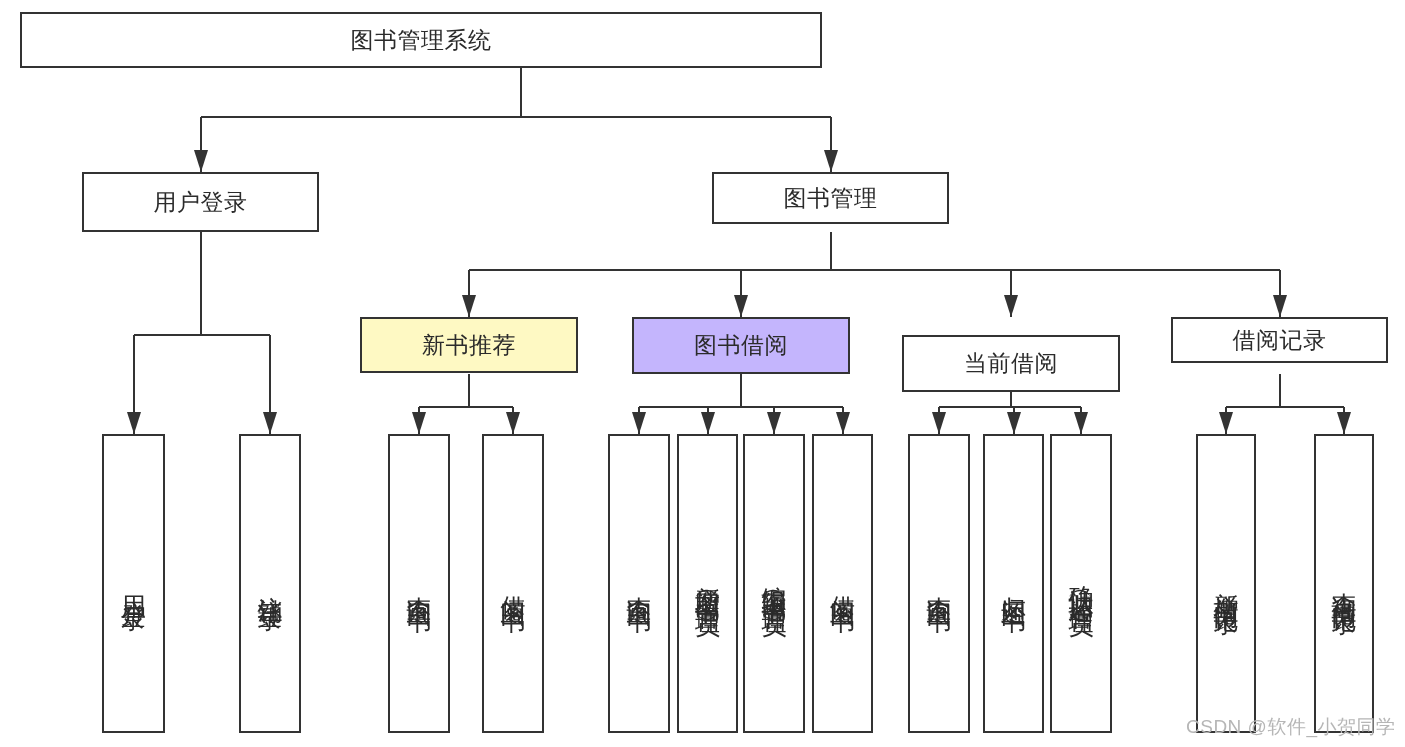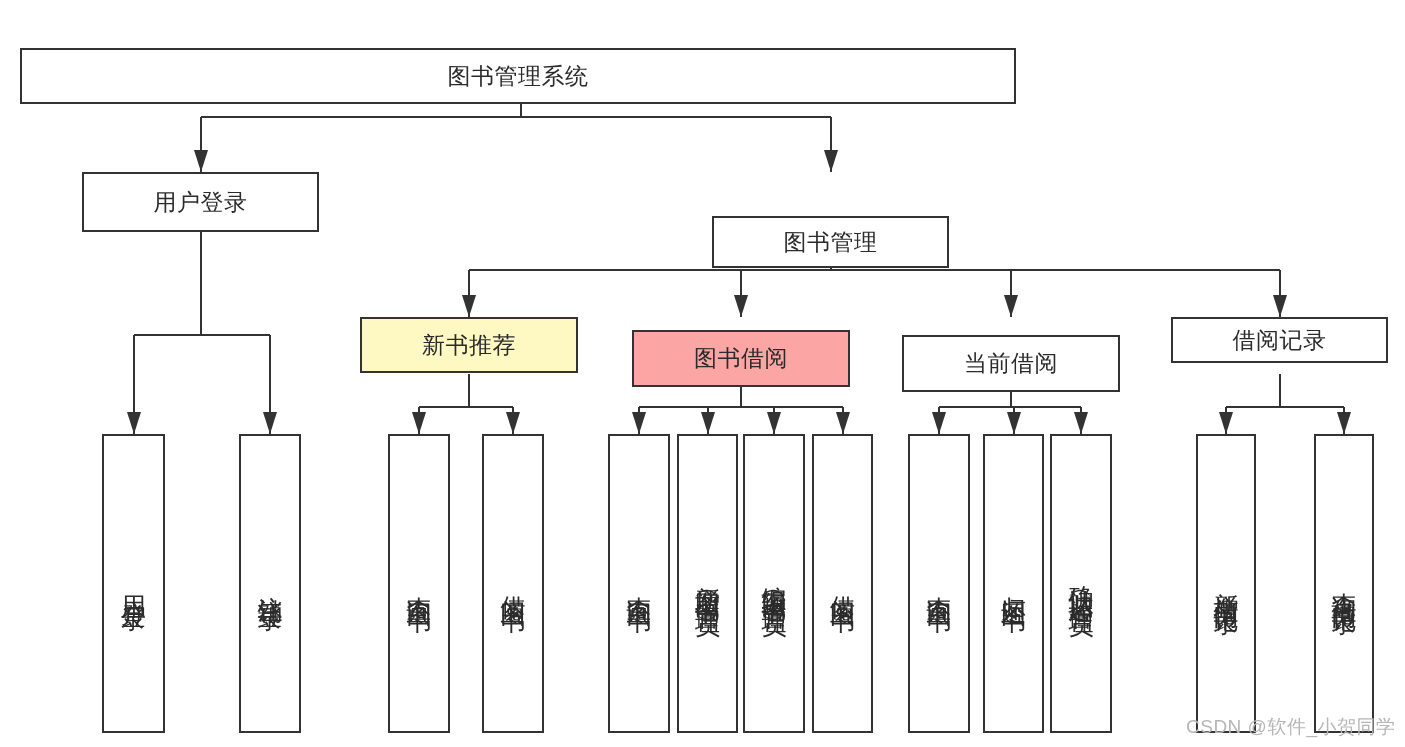--- a/index.html
+++ b/index.html
@@ -122,33 +122,33 @@
       <path d="M1074,412 L1088,412 L1081,434 Z" fill="#333333"></path>
       <line x1="1280" y1="374" x2="1280" y2="407" stroke="#333333" stroke-width="2.5" shape-rendering="crispEdges"></line>
       <line x1="1226" y1="407" x2="1344" y2="407" stroke="#333333" stroke-width="2.5" shape-rendering="crispEdges"></line>
       <line x1="1226" y1="407" x2="1226" y2="434" stroke="#333333" stroke-width="2.5" shape-rendering="crispEdges"></line>
       <path d="M1219,412 L1233,412 L1226,434 Z" fill="#333333"></path>
       <line x1="1344" y1="407" x2="1344" y2="434" stroke="#333333" stroke-width="2.5" shape-rendering="crispEdges"></line>
       <path d="M1337,412 L1351,412 L1344,434 Z" fill="#333333"></path>
     </svg>
 
   <div id="nodes">
-      <div class="node horizontal" style="left: 20px; top: 12px; width: 996px; height: 56px; border-color: rgb(51, 51, 51); background: rgb(255, 255, 255); margin-top: 36px;">
+      <div class="node horizontal" style="left: 20px; top: 12px; width: 802px; height: 56px; border-color: rgb(51, 51, 51); background: rgb(255, 255, 255);">
         <span class="node-label" style="color: rgb(43, 43, 43);">图书管理系统</span>
       </div>
       <div class="node horizontal" style="left: 82px; top: 172px; width: 237px; height: 60px; border-color: rgb(51, 51, 51); background: rgb(255, 255, 255);">
         <span class="node-label" style="color: rgb(43, 43, 43);">用户登录</span>
       </div>
-      <div class="node horizontal" style="left: 712px; top: 172px; width: 237px; height: 52px; border-color: rgb(51, 51, 51); background: rgb(255, 255, 255); margin-top: 44px;">
+      <div class="node horizontal" style="left: 712px; top: 172px; width: 237px; height: 52px; border-color: rgb(51, 51, 51); background: rgb(255, 255, 255);">
         <span class="node-label" style="color: rgb(43, 43, 43);">图书管理</span>
       </div>
       <div class="node horizontal" style="left: 360px; top: 317px; width: 218px; height: 56px; border-color: rgb(51, 51, 51); background: #fef9c3;">
         <span class="node-label" style="color: rgb(43, 43, 43);">新书推荐</span>
       </div>
-      <div class="node horizontal" style="left: 632px; top: 330px; width: 218px; height: 57px; border-color: rgb(51, 51, 51); background: #fca5a5;">
+      <div class="node horizontal" style="left: 632px; top: 317px; width: 218px; height: 57px; border-color: rgb(51, 51, 51); background: #c4b5fd;">
         <span class="node-label" style="color: rgb(43, 43, 43);">图书借阅</span>
       </div>
       <div class="node horizontal" style="left: 902px; top: 335px; width: 218px; height: 57px; border-color: rgb(51, 51, 51); background: rgb(255, 255, 255);">
         <span class="node-label" style="color: rgb(43, 43, 43);">当前借阅</span>
       </div>
       <div class="node horizontal" style="left: 1171px; top: 317px; width: 217px; height: 46px; border-color: rgb(51, 51, 51); background: rgb(255, 255, 255);">
         <span class="node-label" style="color: rgb(43, 43, 43);">借阅记录</span>
       </div>
       <div class="node vertical" style="left: 102px; top: 434px; width: 63px; height: 299px; border-color: rgb(51, 51, 51); background: rgb(255, 255, 255);">
         <span class="node-label" style="color: rgb(43, 43, 43);">用户登录</span>

